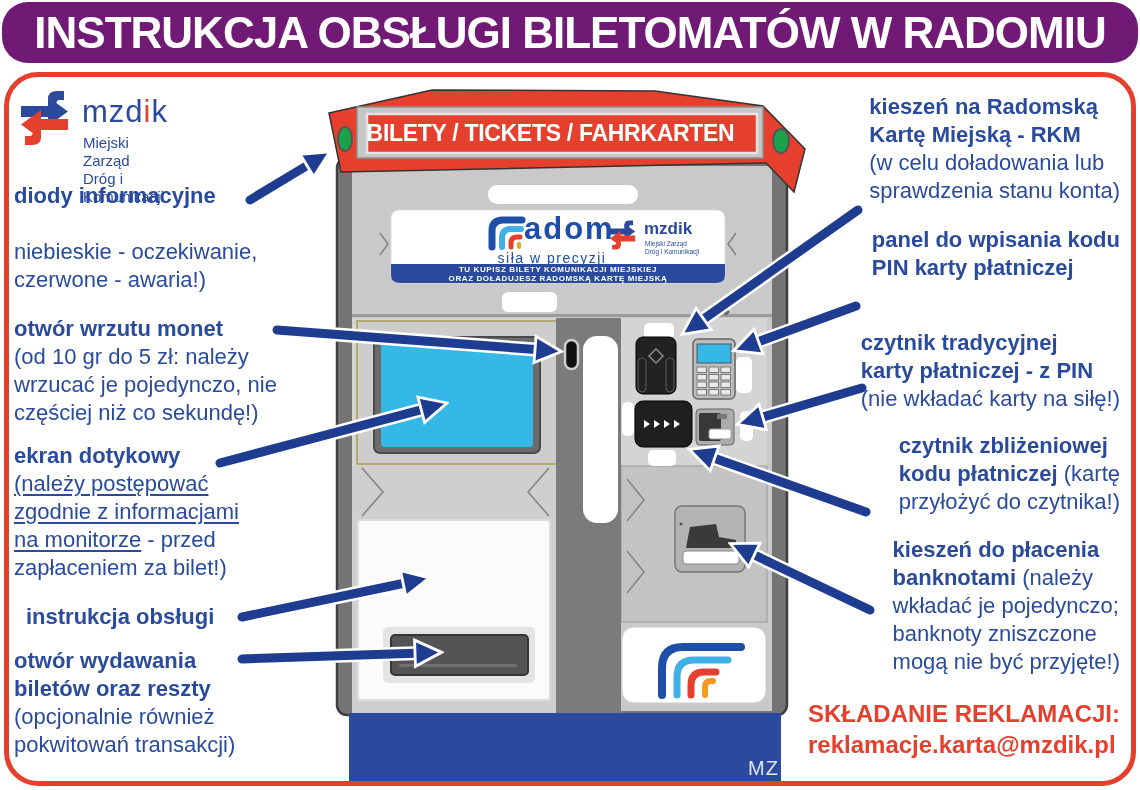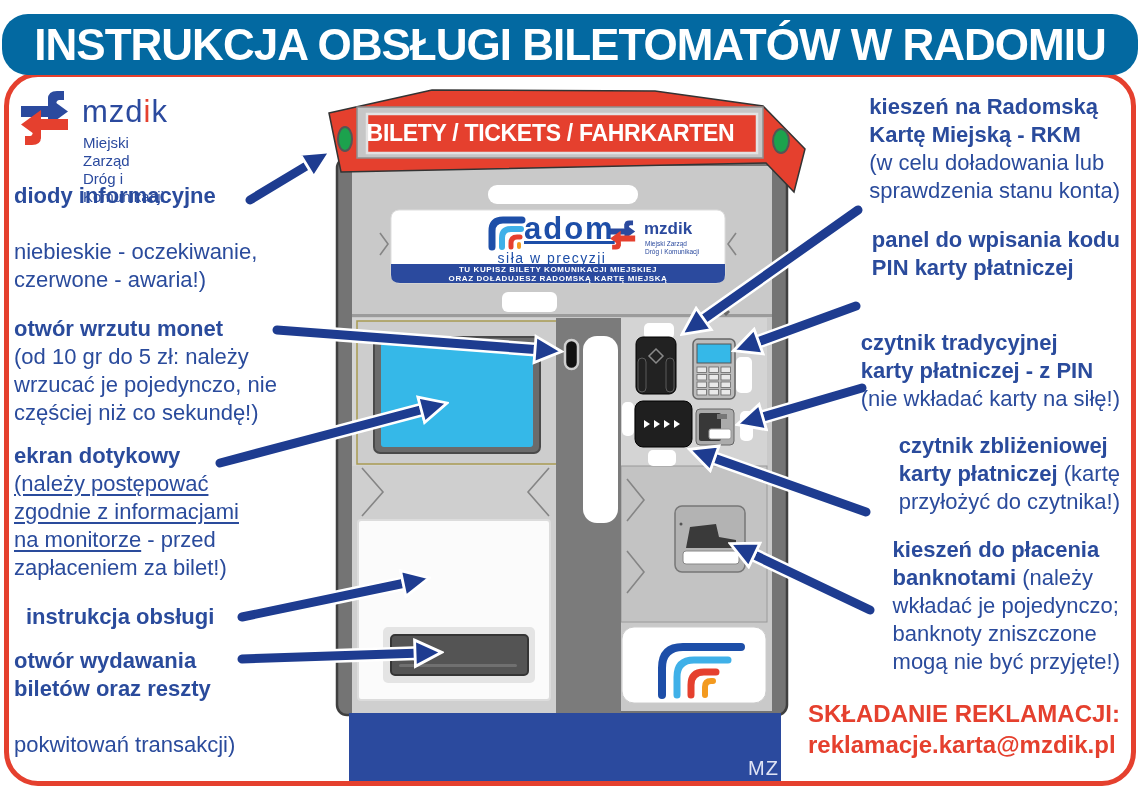--- a/index.html
+++ b/index.html
@@ -1,32 +1,32 @@
 <!DOCTYPE html>
 <html><head>
 <meta charset="utf-8">
 <style>
   html,body{margin:0;padding:0;background:#ffffff;}
   #stage{position:relative;width:1140px;height:790px;overflow:hidden;
          font-family:"Liberation Sans",sans-serif;background:#ffffff;}
   
   #banner{position:absolute;left:2px;top:2px;width:1136px;height:61px;
-          background:#0369a1;border-radius:26px;z-index:6;margin-top:12px;}
+          background:#701a75;border-radius:26px;z-index:6;}
   #banner .t{width:100%;height:100%;display:flex;align-items:center;justify-content:center;
           color:#ffffff;font-weight:bold;font-size:44px;letter-spacing:-1px;white-space:nowrap;}
   
   #frame{position:absolute;left:4px;top:72px;width:1122px;height:704px;
          border:5px solid #e5402e;border-radius:34px;z-index:5;pointer-events:none;}
   
   #mach{position:absolute;left:0;top:0;z-index:1;}
   
   .ov{position:absolute;z-index:2;}
   #marquee-text{left:368px;top:114px;width:365px;height:39px;display:flex;align-items:center;
     justify-content:center;color:#fff;font-weight:bold;font-size:23px;letter-spacing:-0.3px;white-space:nowrap;}
-  #radom-word{left:524px;top:212px;color:#1d4ea8;font-weight:bold;font-size:31px;letter-spacing:2px;line-height:34px;text-decoration:underline;}
+  #radom-word{left:524px;top:212px;color:#1d4ea8;font-weight:bold;font-size:31px;letter-spacing:2px;line-height:34px;}
   #radom-tag{left:482px;top:250px;width:140px;text-align:center;color:#1d4ea8;font-size:14px;letter-spacing:1.5px;}
   #m-mzdik-word{left:644px;top:219px;color:#2b4a9e;font-weight:bold;font-size:17px;}
   #m-mzdik-org{left:645px;top:240px;color:#2b4a9e;font-size:6.5px;line-height:7.5px;}
   #info-lines{left:393px;top:265px;width:330px;text-align:center;color:#ffffff;
     font-weight:bold;font-size:8px;line-height:9px;letter-spacing:0.6px;}
   #mz-sign{left:748px;top:757px;color:#dfe4f5;font-size:20px;letter-spacing:1px;}
   
   #logo-block{position:absolute;left:20px;top:90px;z-index:3;}
   #logo-word{position:absolute;left:62px;top:4px;font-size:31px;color:#2b4a9e;letter-spacing:1px;}
   #logo-word .dot-i{color:#e5402e;}
@@ -260,23 +260,23 @@
     <div id="logo-org">
       <div>Miejski Zarząd</div>
         <div>Dróg i Komunikacji</div>
     </div>
   </div>
 
   <div class="lbl" style="left:14px;top:182px;"><span class="sb">diody informacyjne</span><br><br><span>niebieskie - oczekiwanie,</span><br><span>czerwone - awaria!)</span></div>
   <div class="lbl" style="left:14px;top:315px;"><span class="sb">otwór wrzutu monet</span><br><span>(od 10 gr do 5 zł: należy</span><br><span>wrzucać je pojedynczo, nie</span><br><span>częściej niż co sekundę!)</span></div>
   <div class="lbl" style="left:14px;top:442px;"><span class="sb">ekran dotykowy</span><br><span class="su">(należy postępować</span><br><span class="su">zgodnie z informacjami</span><br><span class="su">na monitorze</span><span> - przed</span><br><span>zapłaceniem za bilet!)</span></div>
   <div class="lbl" style="left:26px;top:603px;"><span class="sb">instrukcja obsługi</span></div>
-  <div class="lbl" style="left:14px;top:647px;"><span class="sb">otwór wydawania</span><br><span class="sb">biletów oraz reszty</span><br><br><span>pokwitowań transakcji)</span></div>
+  <div class="lbl" style="left:14px;top:647px;"><span class="sb">otwór wydawania</span><br><span class="sb">biletów oraz reszty</span><br><span>(opcjonalnie również</span><br><span>pokwitowań transakcji)</span></div>
 
   <div class="lbl right" style="top:93px;"><span class="sb">kieszeń na Radomską</span><br><span class="sb">Kartę Miejską - RKM</span><br><span>(w celu doładowania lub</span><br><span>sprawdzenia stanu konta)</span></div>
   <div class="lbl right" style="top:226px;"><span class="sb">panel do wpisania kodu</span><br><span class="sb">PIN karty płatniczej</span><br></div>
   <div class="lbl right" style="top:329px;"><span class="sb">czytnik tradycyjnej</span><br><span class="sb">karty płatniczej - z PIN</span><br><span>(nie wkładać karty na siłę!)</span></div>
-  <div class="lbl right" style="top:432px;"><span class="sb">czytnik zbliżeniowej</span><br><span class="sb">karty płatniczej</span><span> (kartę</span><br><span>przyłożyć do czytnika!)</span></div>
+  <div class="lbl right" style="top:432px;"><span class="sb">czytnik zbliżeniowej</span><br><span class="sb">kodu płatniczej</span><span> (kartę</span><br><span>przyłożyć do czytnika!)</span></div>
   <div class="lbl right" style="top:536px;"><span class="sb">kieszeń do płacenia</span><br><span class="sb">banknotami</span><span> (należy</span><br><span>wkładać je pojedynczo;</span><br><span>banknoty zniszczone</span><br><span>mogą nie być przyjęte!)</span></div>
   <div class="lbl right" id="lbl-reklamacje" style="top:698px;"><span class="sb sr">SKŁADANIE REKLAMACJI:</span><br><span class="sb sr">reklamacje.karta@mzdik.pl</span></div>
 
   <div id="frame"></div>
 </div>
 
 </body></html>

